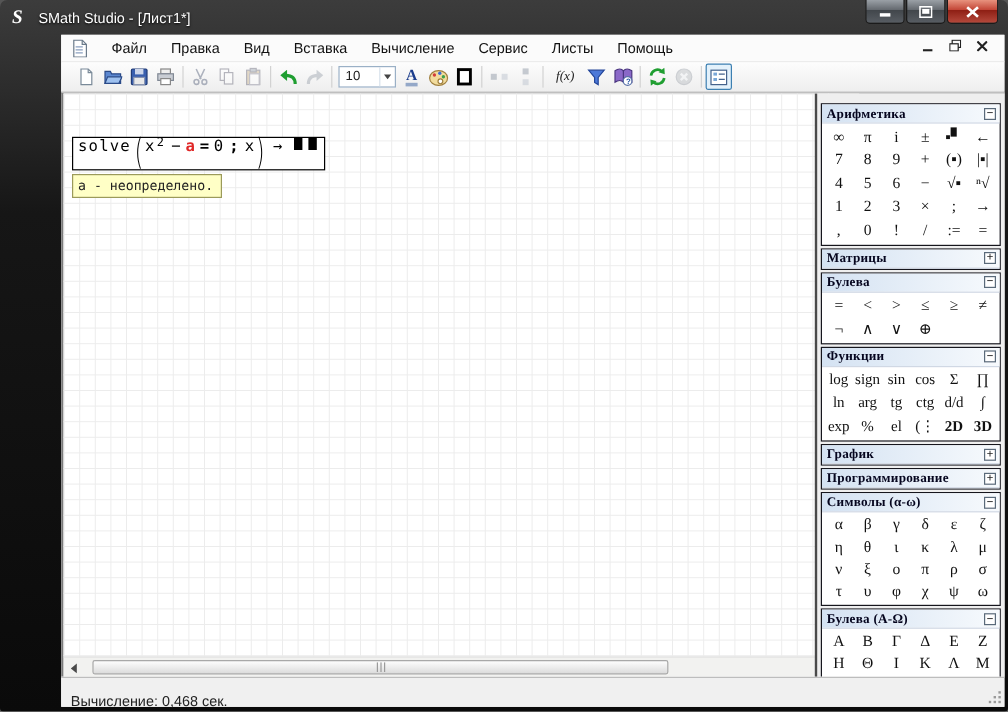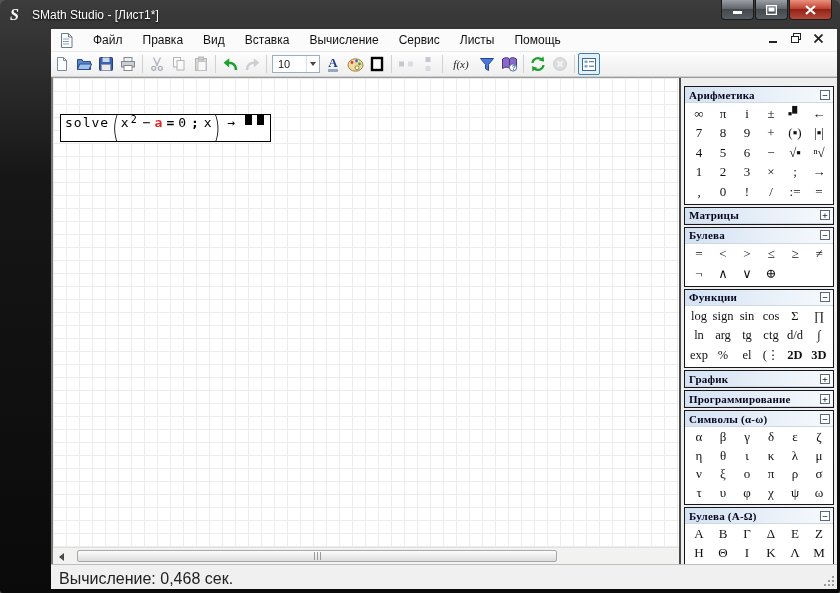--- a/index.html
+++ b/index.html
@@ -16,21 +16,21 @@
   .wbtn.close{width:43px;background:linear-gradient(180deg,#e8927e,#c14233 45%,#8f2015 46%,#b5493c);}
   
   .app-body{position:absolute;top:29px;left:3px;right:3px;bottom:4px;background:#fff;margin-left:48px;}
   
   .menubar{position:absolute;top:0;left:0;right:0;height:23px;background:#fbfbfb;display:flex;align-items:center;border-bottom:1px solid #e8e8e8;}
   .menu-doc-icon{margin:0 10px 0 9px;display:flex;}
   .menu-item{padding:3px 10px;font-size:12px;color:#111;}
   .mdi-controls{position:absolute;right:14px;top:4px;display:flex;gap:13px;align-items:center;}
   
   .toolbar{position:absolute;top:23px;left:0;right:0;height:25px;background:linear-gradient(180deg,#fdfdfd,#eeeeee);
-    border-bottom:1px solid #cfcfcf;display:flex;align-items:center;padding-left:0;}
+    border-bottom:1px solid #cfcfcf;display:flex;align-items:center;padding-left:10px;}
   .tbtn{width:22px;height:22px;display:flex;align-items:center;justify-content:center;border:1px solid transparent;border-radius:2px;}
   .tbtn.disabled{opacity:.45;}
   .tbtn.active{border:1px solid var(--toolbar-active-border,#3c7fb1);background:#e3f1fb;}
   .tsep{width:1px;height:18px;background:#d2d2d2;margin:0 3px;}
   .fontsize-combo{width:48px;height:18px;border:1px solid #9ab0c6;background:#fff;display:flex;align-items:center;font-size:11px;margin:0 2px;}
   .fontsize-combo .val{flex:1;padding-left:5px;color:#222;}
   .fontsize-combo .drop{width:13px;height:100%;display:flex;align-items:center;justify-content:center;border-left:1px solid #d8e2ec;}
   .tri-down{width:0;height:0;border-left:3px solid transparent;border-right:3px solid transparent;border-top:4px solid #444;}
   .fx-label{font:italic 11px "Liberation Serif",serif;color:#222;}
   .fontA{font:bold 13px "Liberation Serif",serif;color:#1a3c8c;border-bottom:3px solid #94a8c8;line-height:12px;}
@@ -77,21 +77,21 @@
   .ptoggle{width:10px;height:10px;border:1px solid #5a6a7a;background:#fff;font:9px/8px "DejaVu Sans Mono",monospace;
     text-align:center;color:#222;}
   .pgrid{display:grid;grid-template-columns:repeat(6,1fr);grid-auto-rows:19.5px;padding:1px 2px 2px 2px;}
   .panel.sym .pgrid{grid-auto-rows:18.5px;}
   .pgrid .cell{display:flex;align-items:center;justify-content:center;
     font:13px "Liberation Serif","DejaVu Serif","DejaVu Sans",serif;color:#111;cursor:default;}
   .pgrid .cell.bold{font-weight:bold;font-size:11px;}
   .panel.fn .pgrid .cell{font-size:12.5px;}
   
   .statusbar{position:absolute;left:0;right:0;bottom:0;height:25px;background:#f0f0f0;border-top:1px solid #bdbdbd;}
-  .status-text{position:absolute;left:8px;top:5px;font-size:16px;color:#222;}
+  .status-text{position:absolute;left:8px;top:12px;font-size:12px;color:#222;}
   .resize-grip{position:absolute;right:3px;bottom:3px;width:10px;height:10px;}
   .resize-grip i{position:absolute;width:2px;height:2px;background:#9a9a9a;}
   .resize-grip i:nth-child(1){right:0;bottom:0;} .resize-grip i:nth-child(2){right:4px;bottom:0;}
   .resize-grip i:nth-child(3){right:0;bottom:4px;} .resize-grip i:nth-child(4){right:8px;bottom:0;}
   .resize-grip i:nth-child(5){right:0;bottom:8px;} .resize-grip i:nth-child(6){right:4px;bottom:4px;}
 </style>
 </head>
 <body>
 
 <div class="window">
@@ -305,20 +305,21 @@
           <span class="ferr">a</span>
           <span class="feq">=</span>
           <span>0</span>
           <span class="fsep">;</span>
           <span>x</span>
           <span class="paren">)</span>
           <span class="farrow">→</span>
           <span class="ph"></span>
           <span class="ph"></span>
         </div>
+        <div class="tooltip">a - неопределено.</div>
       </div>
 
       <div class="vscroll">
         <div class="sbtn up">
             <i class="tri-up-s"></i>
           </div>
         <div class="vthumb"></div>
         <div class="sbtn down">
             <i class="tri-down-s"></i>
           </div>

